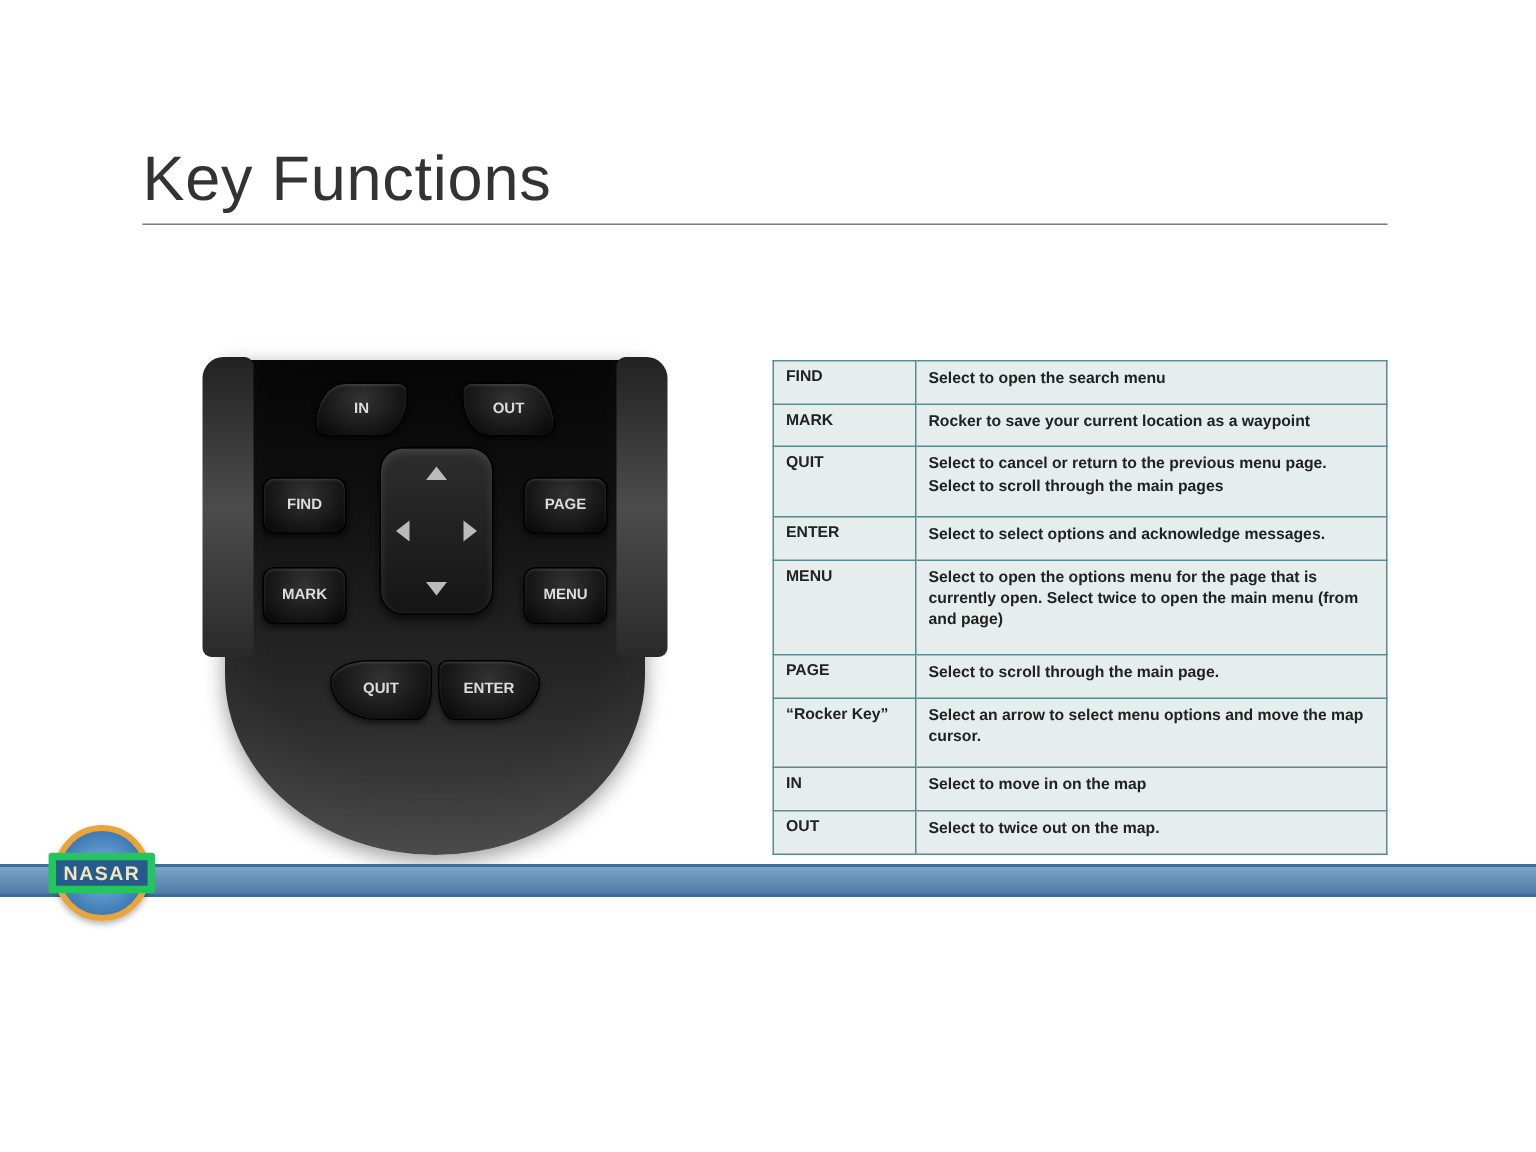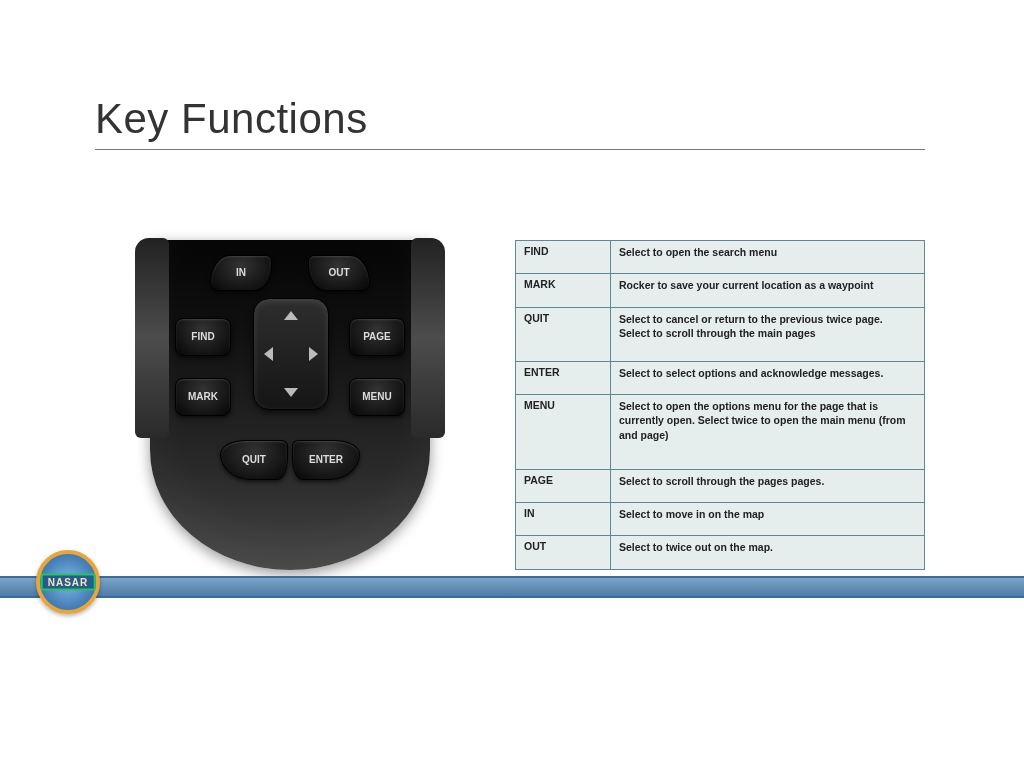--- a/index.html
+++ b/index.html
@@ -157,25 +157,25 @@
     border: 4px solid #e7a53a;
     background: radial-gradient(circle at 50% 50%, #7fb7e6 0%, #3f7ab3 70%);
     box-shadow: 0 2px 4px rgba(0,0,0,0.3);
   }
   .logo .stamp {
     position: absolute;
     left: 50%; top: 50%;
     transform: translate(-50%,-50%);
     background: #275b8e;
     color: #f2e6b8;
-    font-size: 10px;
+    font-size: 13px;
     font-weight: 800;
     letter-spacing: 1px;
     padding: 1px 5px;
-    border: 2px solid #22c55e;
+    border: 5px solid #22c55e;
     border-radius: 2px;
   }
 </style>
 </head>
 <body>
 
 <div class="slide">
 
   <div class="title">Key Functions</div>
 
@@ -208,35 +208,39 @@
         <tr>
             <td class="key">FIND</td>
             <td class="desc">Select to open the search menu</td>
           </tr>
         <tr>
             <td class="key">MARK</td>
             <td class="desc">Rocker to save your current location as a waypoint</td>
           </tr>
         <tr>
             <td class="key">QUIT</td>
-            <td class="desc">Select to cancel or return to the previous twice page.
+            <td class="desc">Select to cancel or return to the previous menu page.
 Select to scroll through the main pages</td>
           </tr>
         <tr>
             <td class="key">ENTER</td>
             <td class="desc">Select to select options and acknowledge messages.</td>
           </tr>
         <tr>
             <td class="key">MENU</td>
             <td class="desc">Select to open the options menu for the page that is currently open.
 Select twice to open the main menu (from and page)</td>
           </tr>
         <tr>
             <td class="key">PAGE</td>
-            <td class="desc">Select to scroll through the pages pages.</td>
+            <td class="desc">Select to scroll through the main page.</td>
+          </tr>
+        <tr>
+            <td class="key">“Rocker Key”</td>
+            <td class="desc">Select an arrow to select menu options and move the map cursor.</td>
           </tr>
         <tr>
             <td class="key">IN</td>
             <td class="desc">Select to move in on the map</td>
           </tr>
         <tr>
             <td class="key">OUT</td>
             <td class="desc">Select to twice out on the map.</td>
           </tr>
       </tbody>

